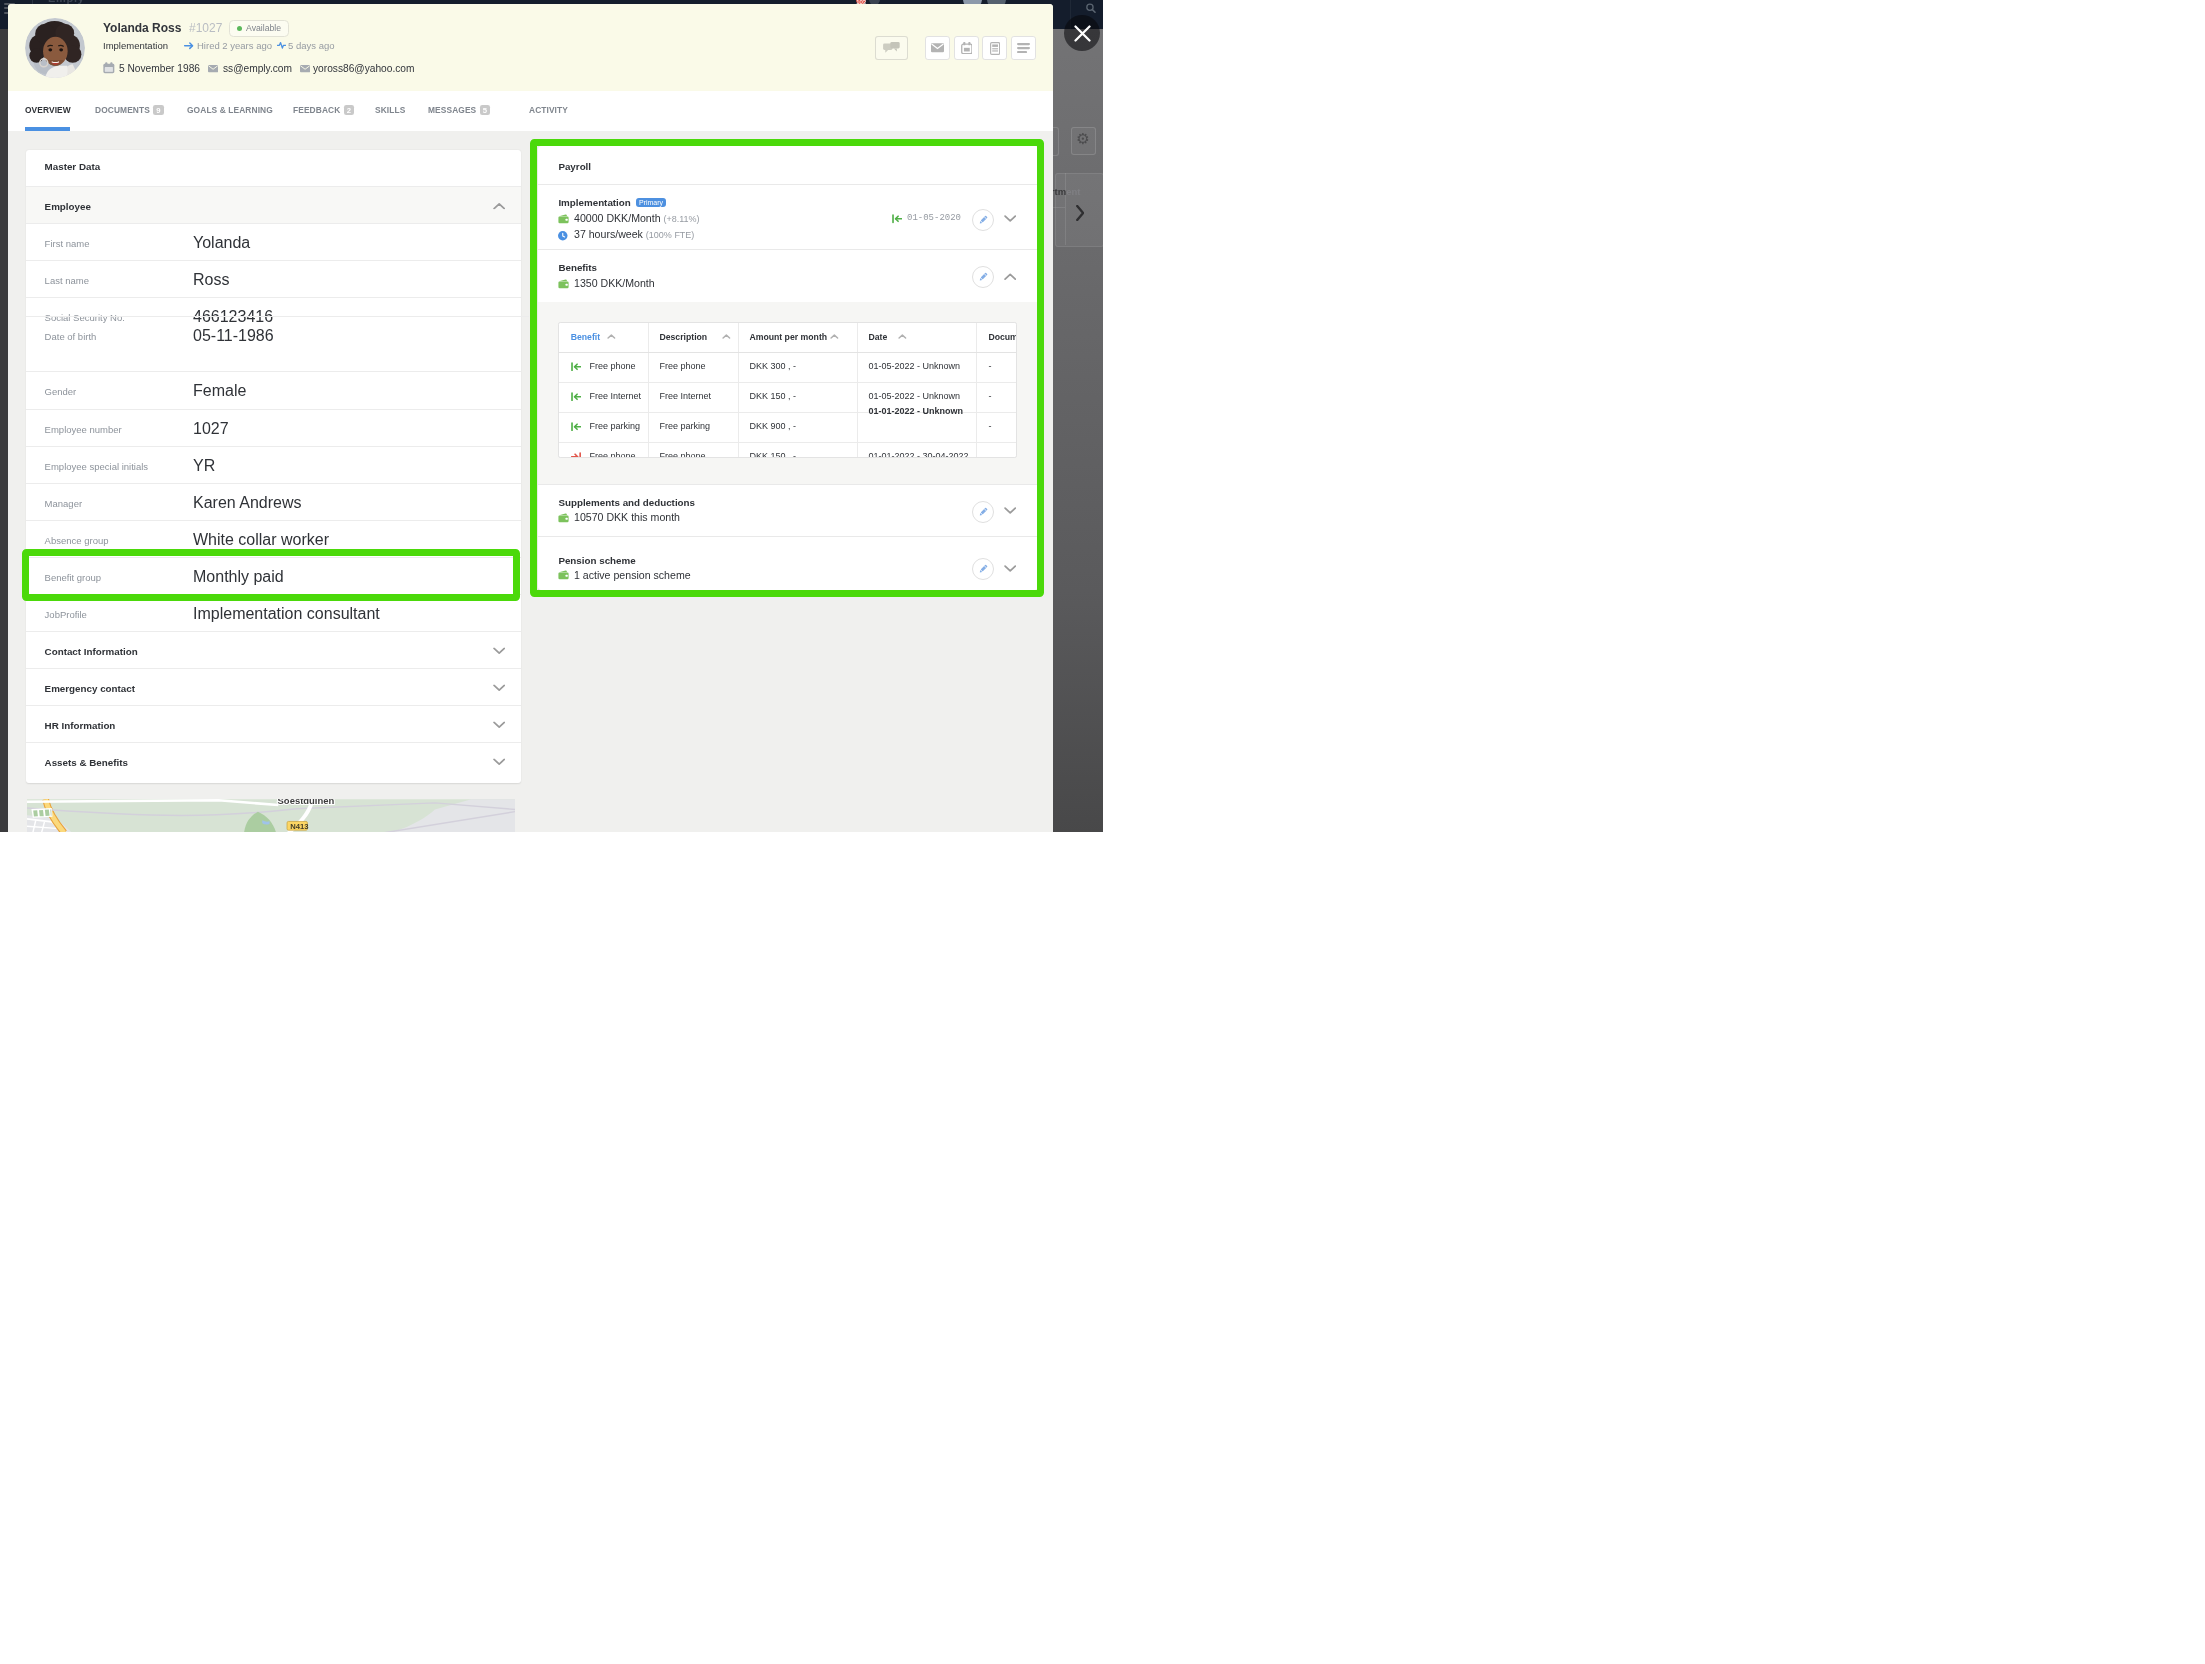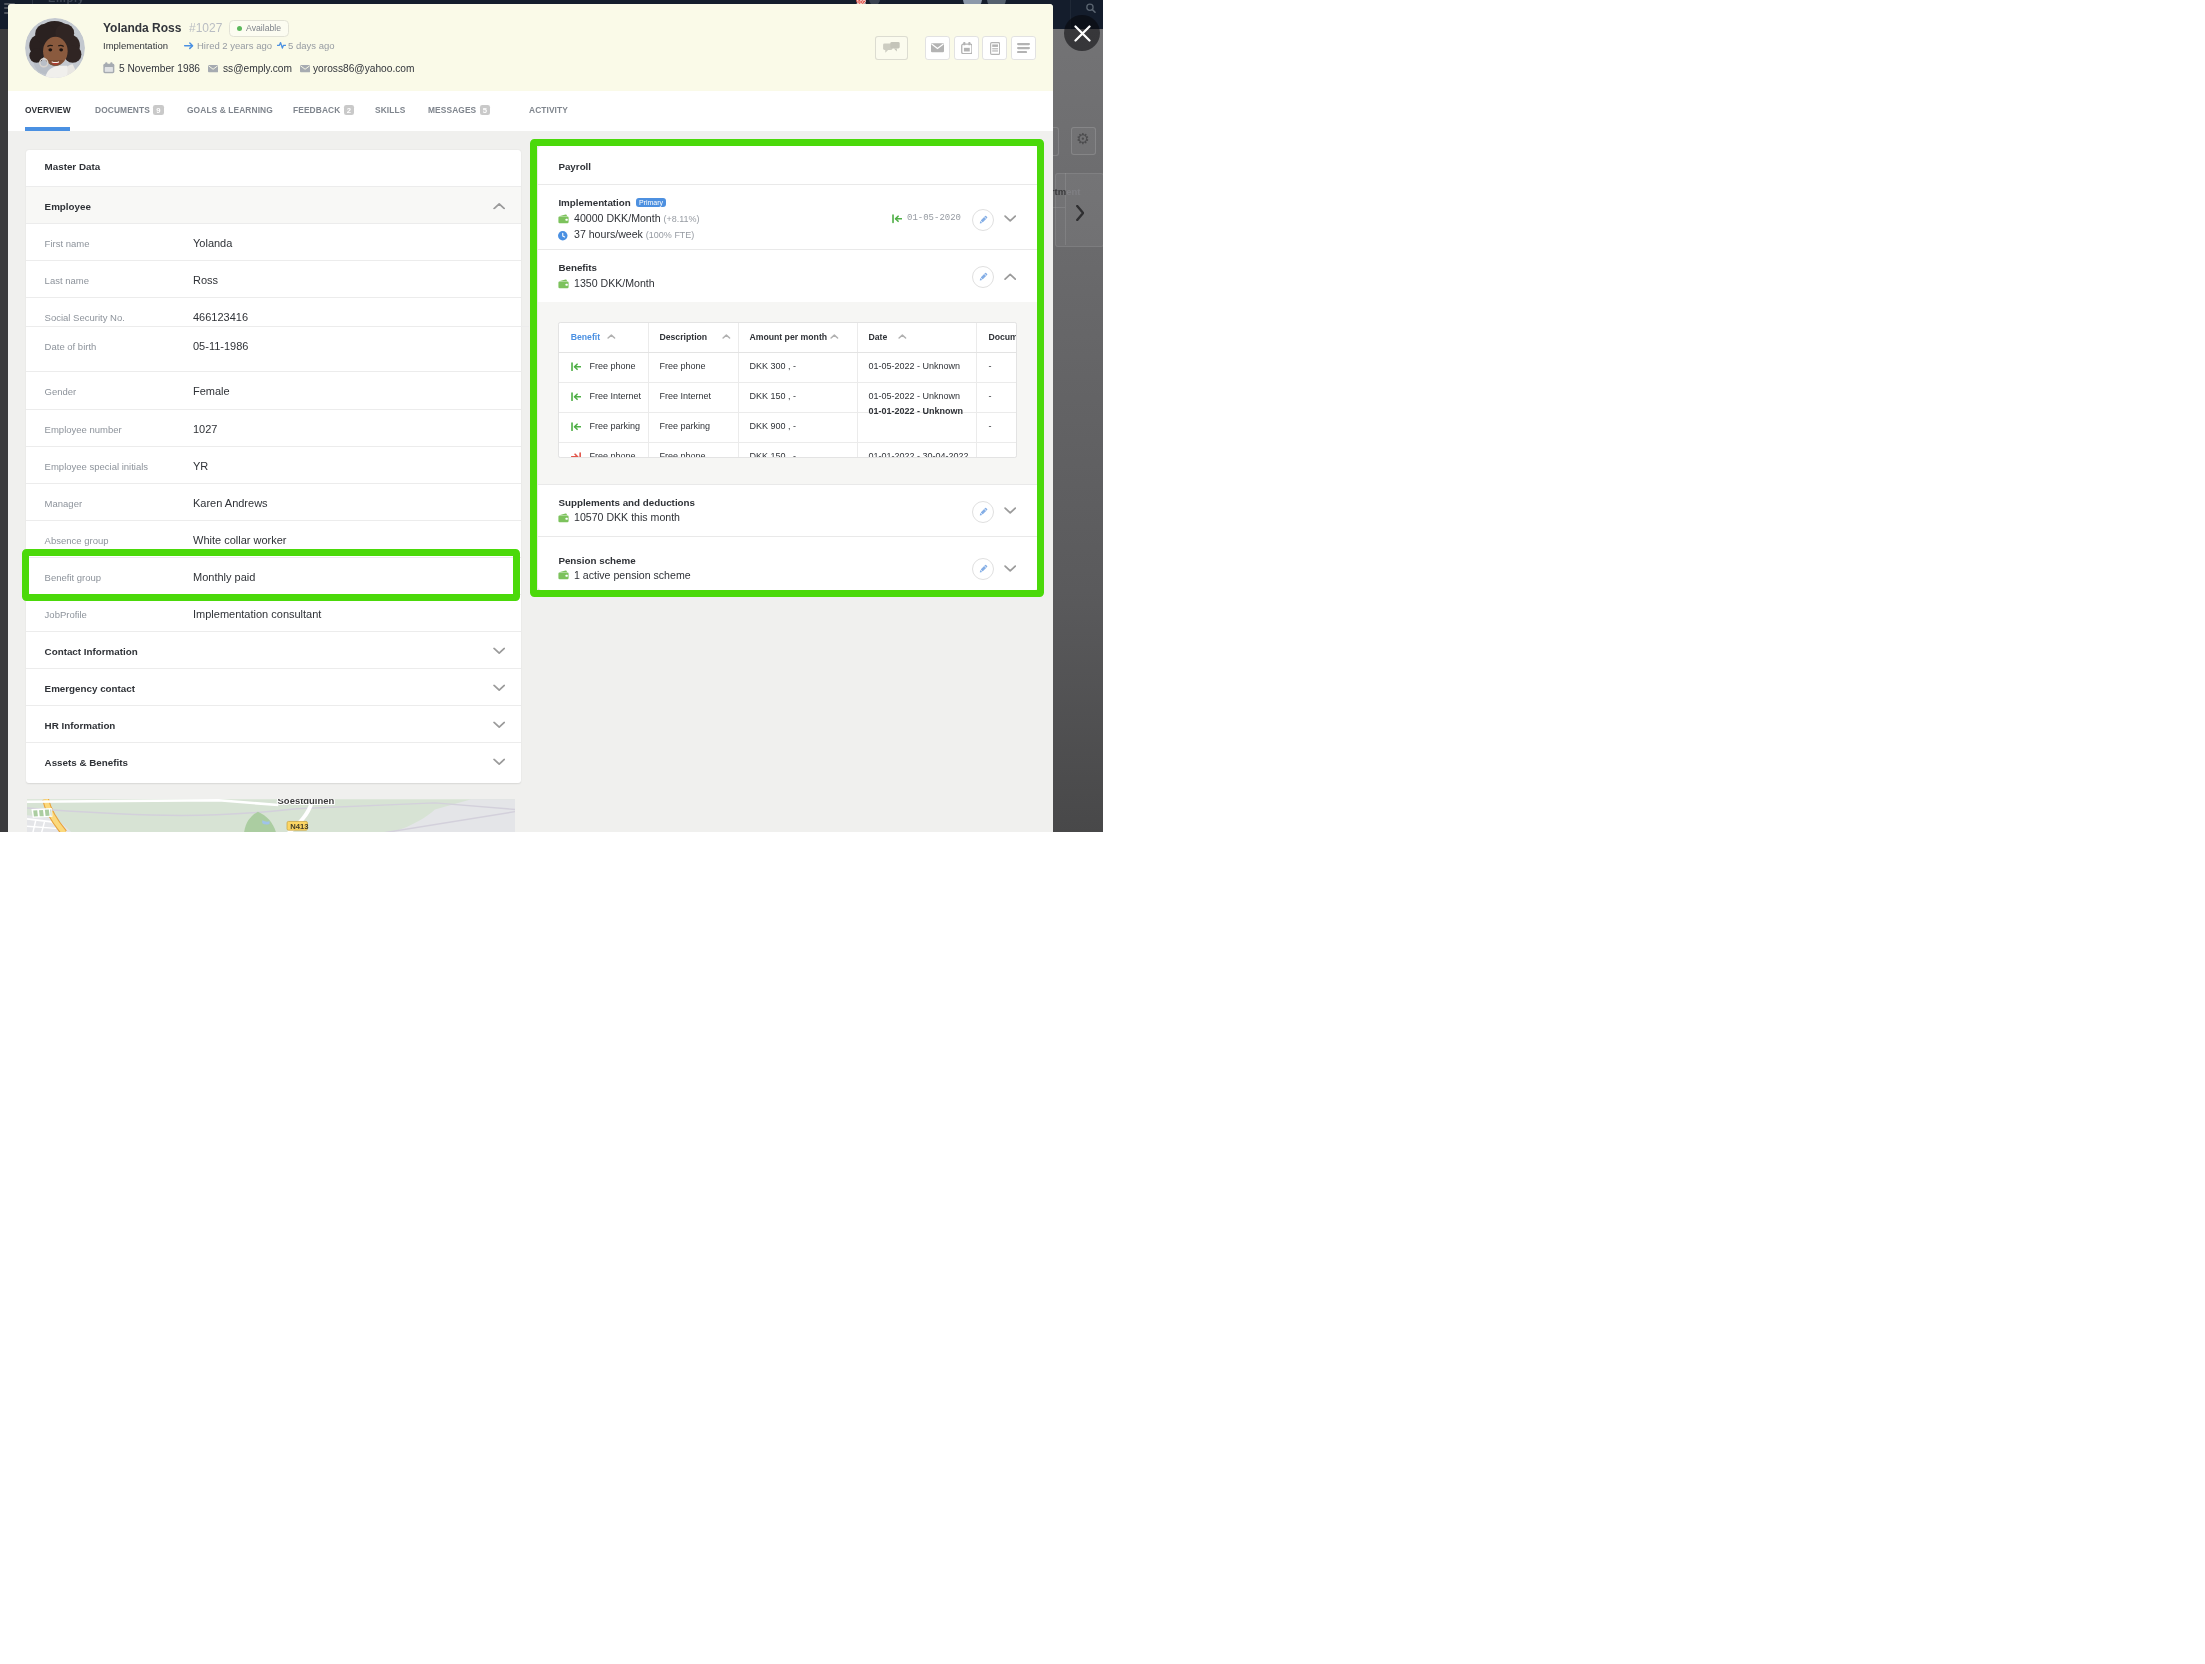--- a/index.html
+++ b/index.html
@@ -36,21 +36,21 @@
 #chatbtn{left:867px;top:32px;width:31px;height:22px;background:rgba(255,255,255,0.25);
   border:0.7px solid rgba(190,190,180,0.5);border-radius:2.9px;}
 #closex{left:1064px;top:15.3px;width:36px;height:36px;border-radius:50%;background:rgba(5,6,10,0.55);}
 
 .card{background:#fff;border-radius:2.9px;box-shadow:0 0.7px 1.5px rgba(0,0,0,0.10);}
 #lcard{left:26px;top:150px;width:495px;height:633px;}
 #rcard{left:538px;top:146px;width:500px;height:444px;}
 .ctitle{font-size:9.8px;font-weight:bold;color:#2f3237;}
 .row{position:absolute;left:0;width:495px;height:37px;border-top:0.7px solid #ececec;}
 .rlabel{position:absolute;left:18.6px;top:50%;transform:translateY(-50%);font-size:9.5px;color:#8d939b;}
-.rvalue{position:absolute;left:167px;top:50%;transform:translateY(-50%);font-size:11px;color:#2f3237;}
+.rvalue{position:absolute;left:167px;top:50%;transform:translateY(-50%);font-size:16px;color:#2f3237;}
 .shead{position:absolute;left:0;width:495px;height:37px;border-top:0.7px solid #ececec;}
 .shead .t{position:absolute;left:18.6px;top:50%;transform:translateY(-50%);font-size:9.8px;font-weight:bold;color:#2f3237;}
 .chev{position:absolute;right:16px;top:50%;transform:translateY(-50%);}
 
 .gbox{border:7.3px solid #4bd90a;border-radius:4.4px;background:transparent;z-index:50;}
 #gbox1{left:22px;top:549px;width:484px;height:38px;}
 #gbox2{left:530px;top:139px;width:500px;height:444px;}
 
 .divider{position:absolute;left:0;width:500px;height:0.7px;background:#e9e9e9;}
 .ptitle{position:absolute;left:20.4px;font-size:9.8px;font-weight:bold;color:#2f3237;}
@@ -227,21 +227,21 @@
         <span class="rvalue">Yolanda</span>
       </div>
     <div class="row" style="top:110px;">
         <span class="rlabel">Last name</span>
         <span class="rvalue">Ross</span>
       </div>
     <div class="row" style="top:147px;">
         <span class="rlabel">Social Security No.</span>
         <span class="rvalue">466123416</span>
       </div>
-    <div class="row" style="top:176px;padding-left:8px;">
+    <div class="row" style="top:166px;padding-left:8px;">
         <span class="rlabel">Date of birth</span>
         <span class="rvalue">05-11-1986</span>
       </div>
     <div class="row" style="top:221px;">
         <span class="rlabel">Gender</span>
         <span class="rvalue">Female</span>
       </div>
     <div class="row" style="top:259px;">
         <span class="rlabel">Employee number</span>
         <span class="rvalue">1027</span>

